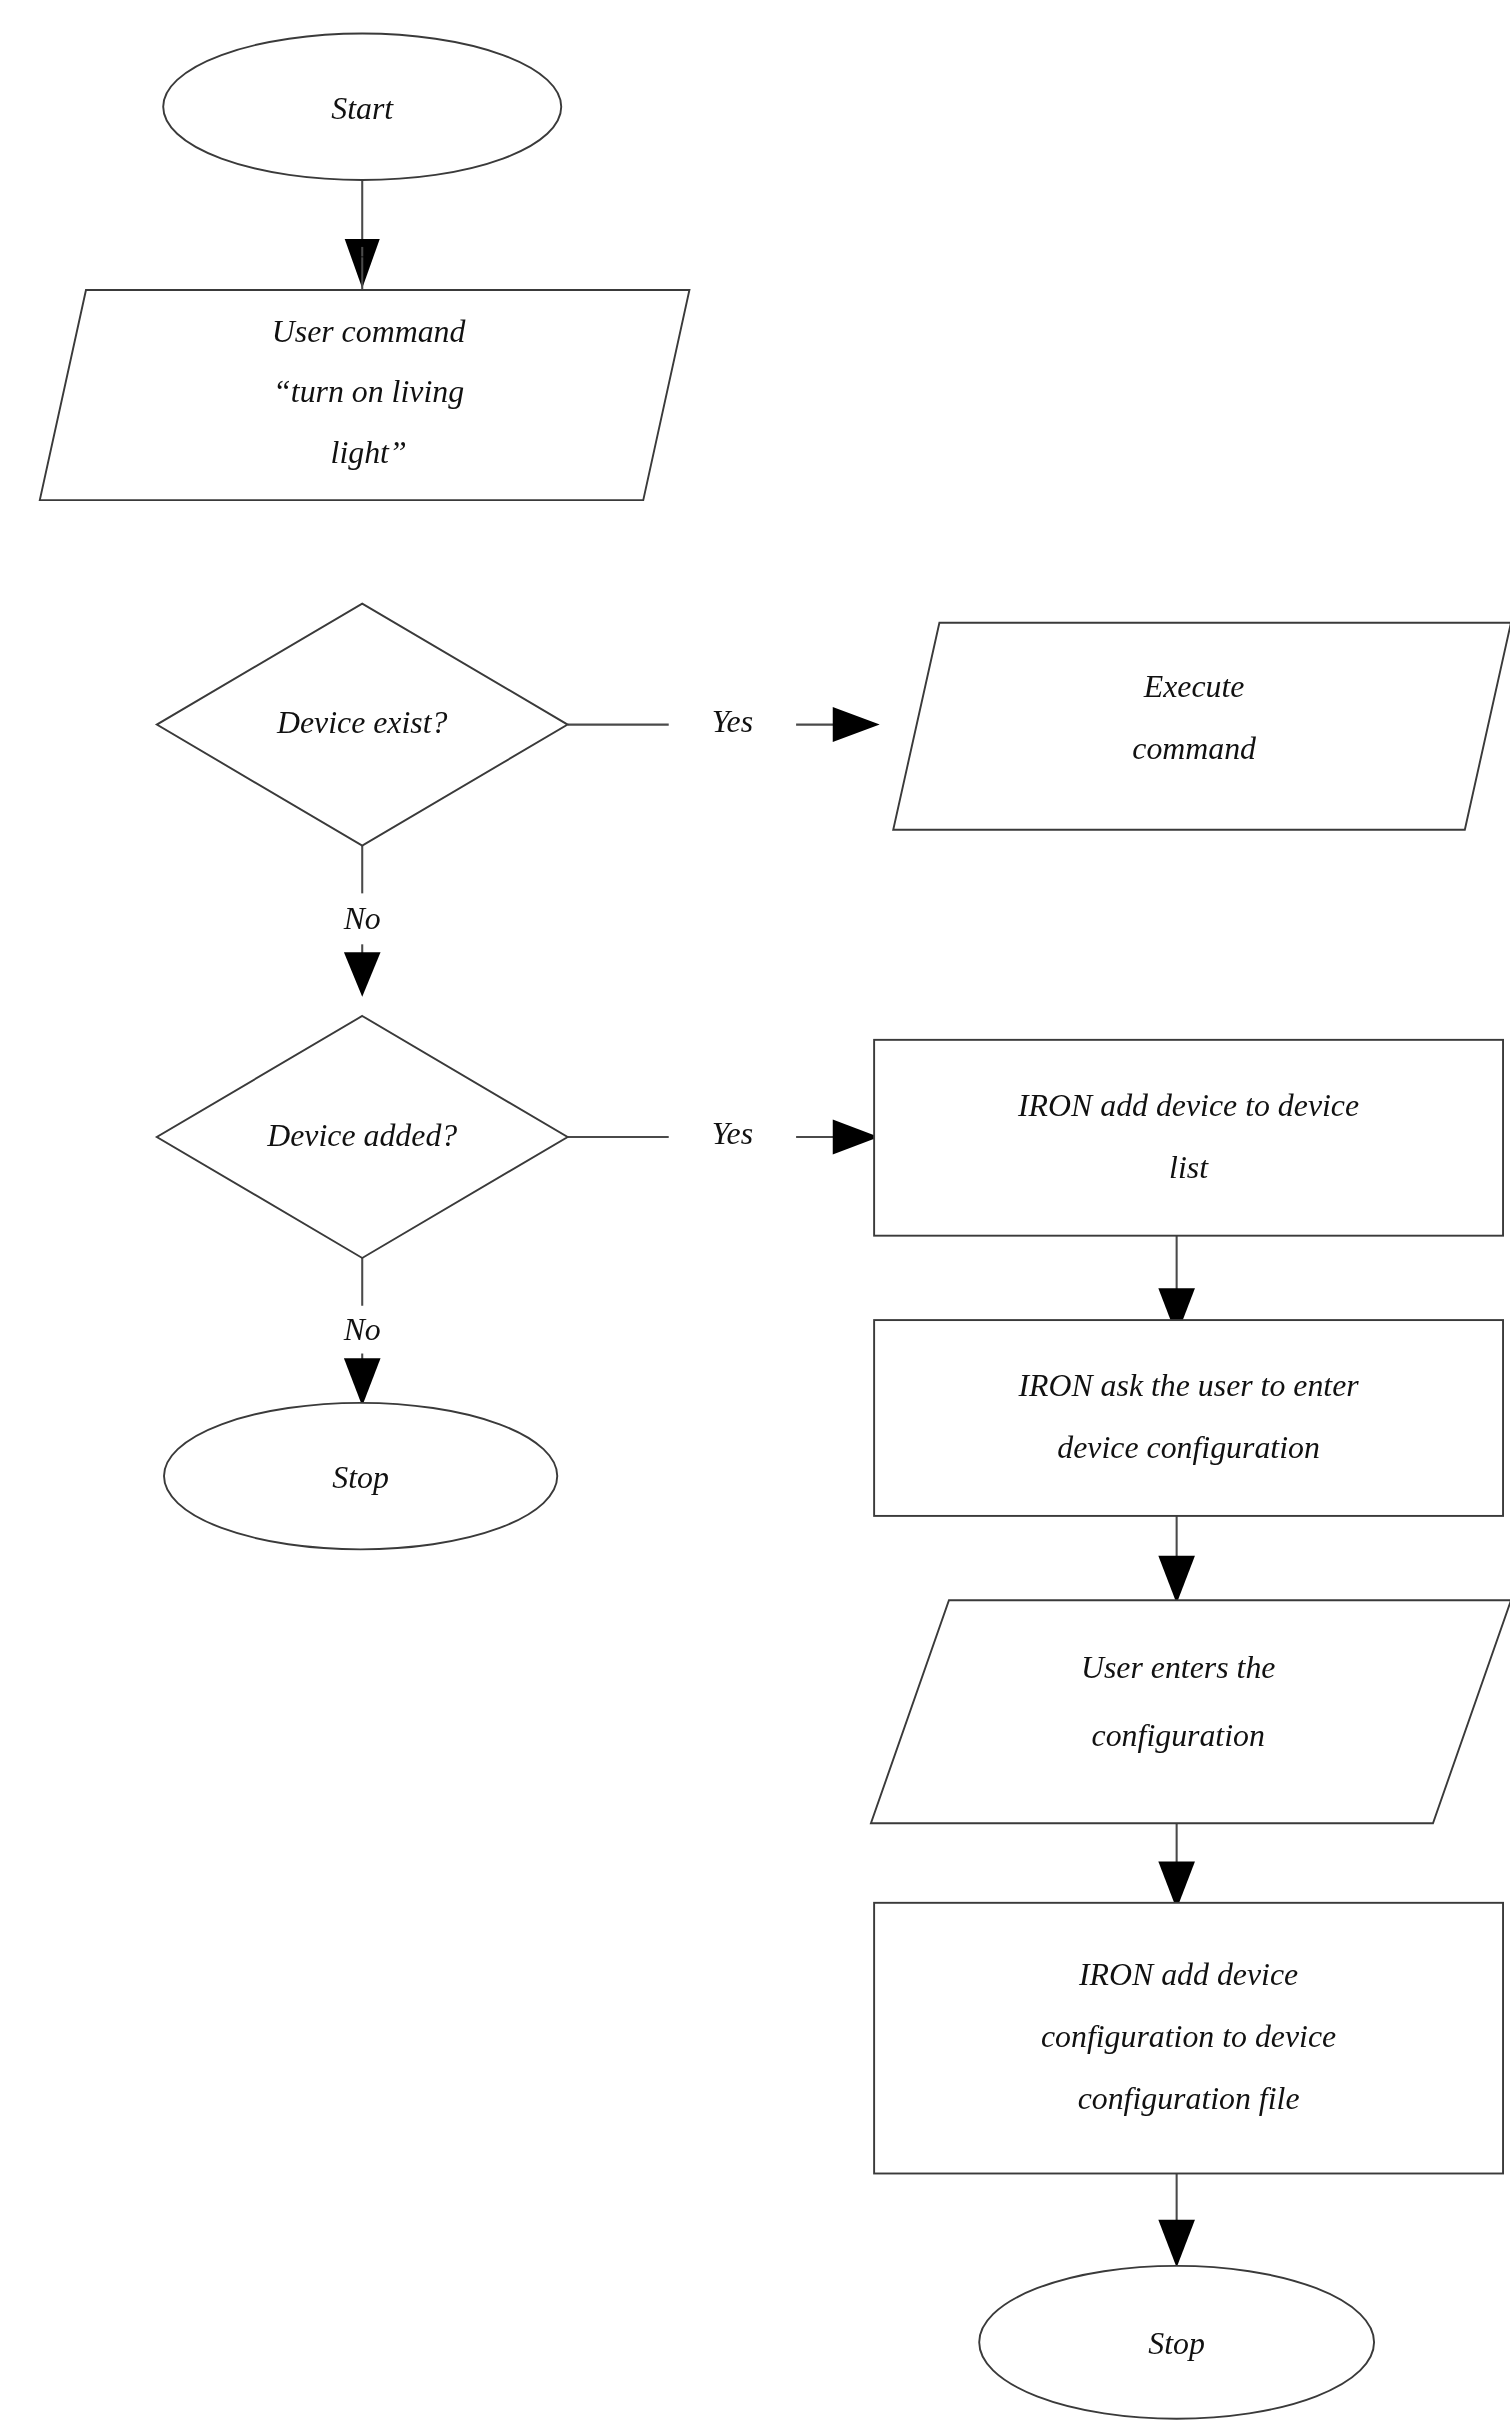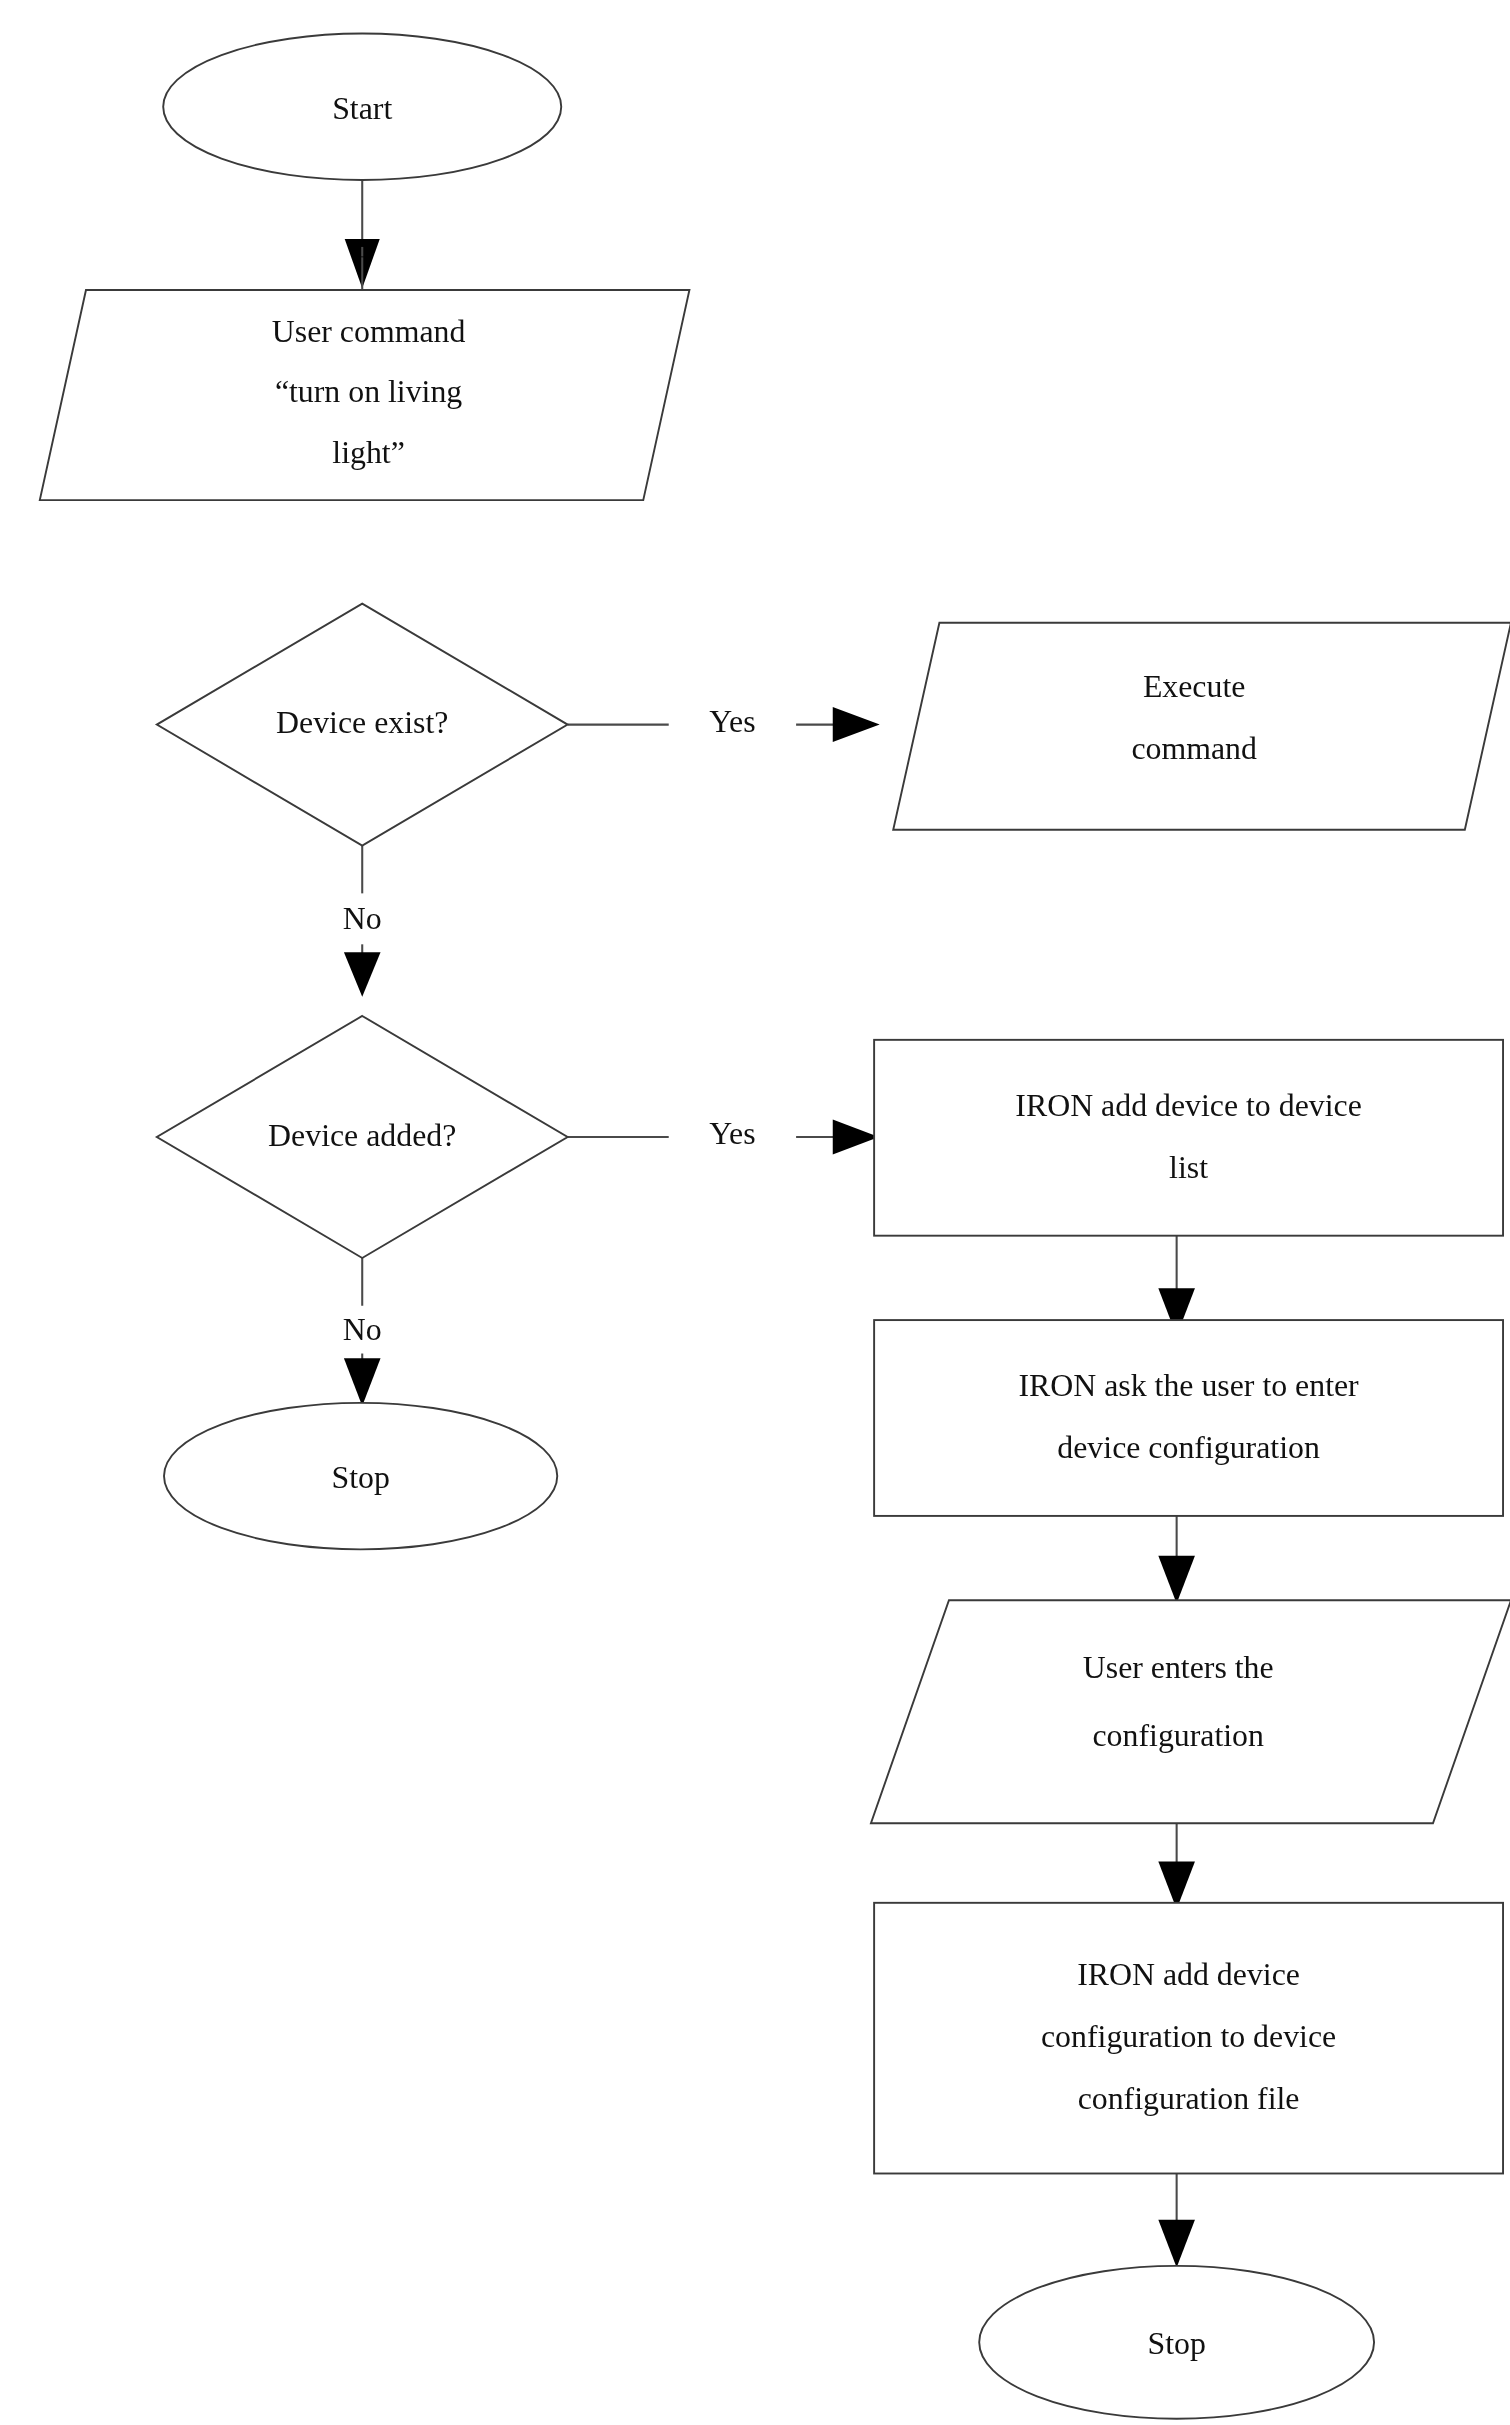--- a/index.html
+++ b/index.html
@@ -10,20 +10,21 @@
   }
   body {
     font-family: "Liberation Serif", "DejaVu Serif", serif;
   }
   #canvas-wrap {
     position: relative;
     width: 1511px;
     height: 2426px;
     background: #ffffff;
     overflow: hidden;
+    font-style: italic;
   }
   #flow-svg {
     position: absolute;
     top: 0;
     left: 0;
     width: 1511px;
     height: 2426px;
     display: block;
   }
   .shape-outline {

